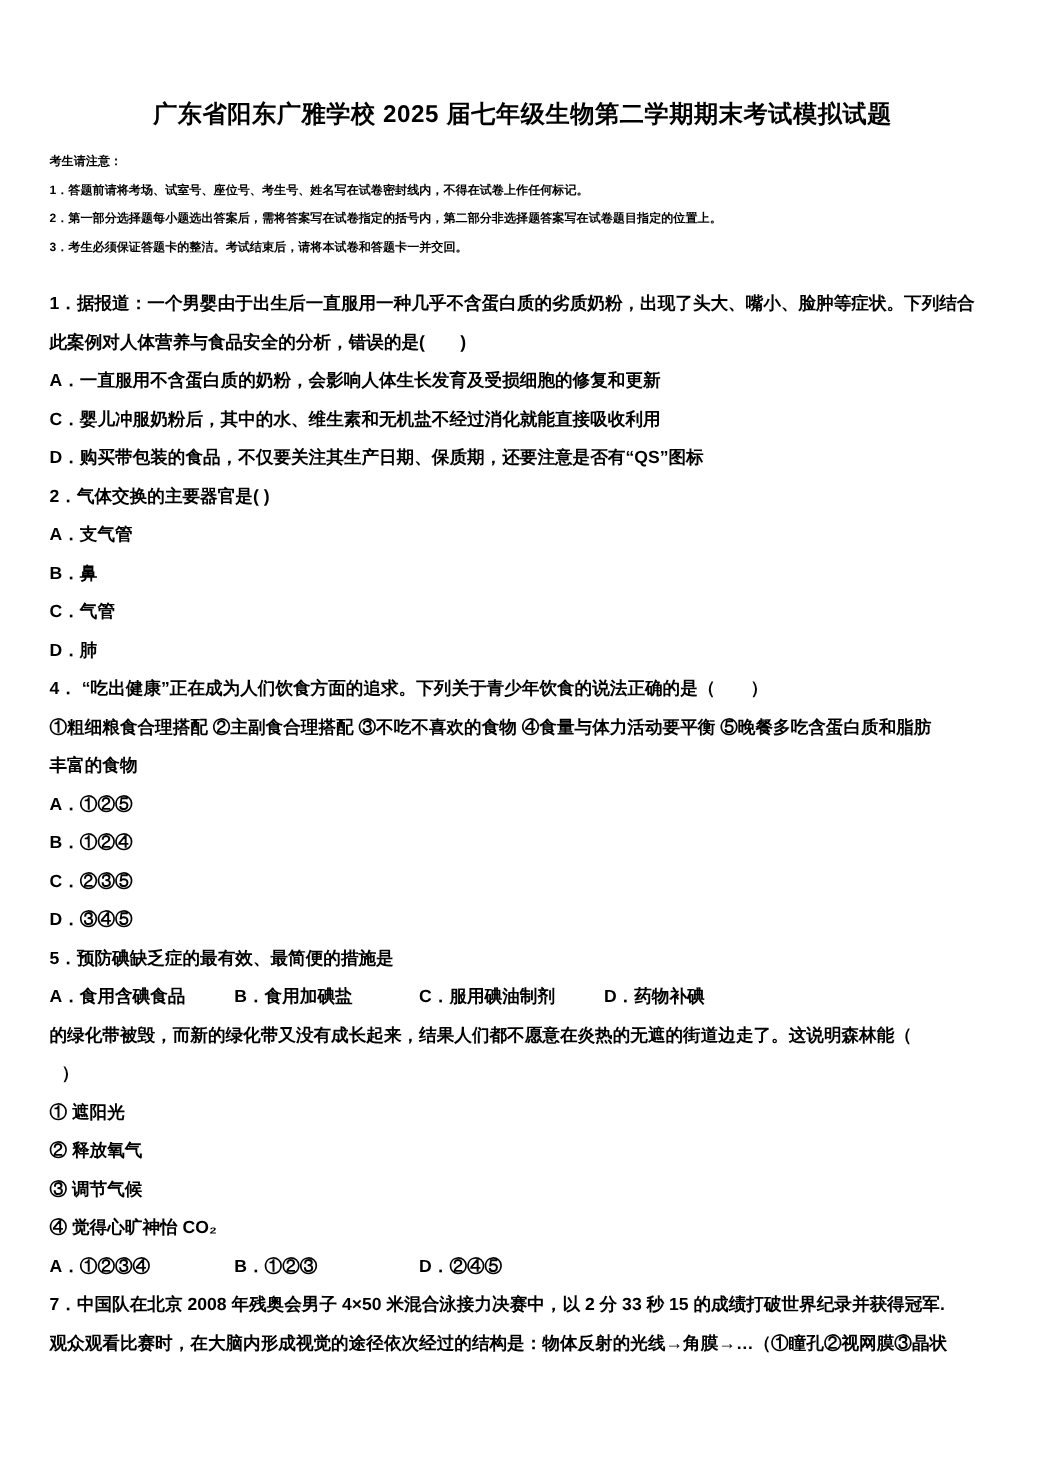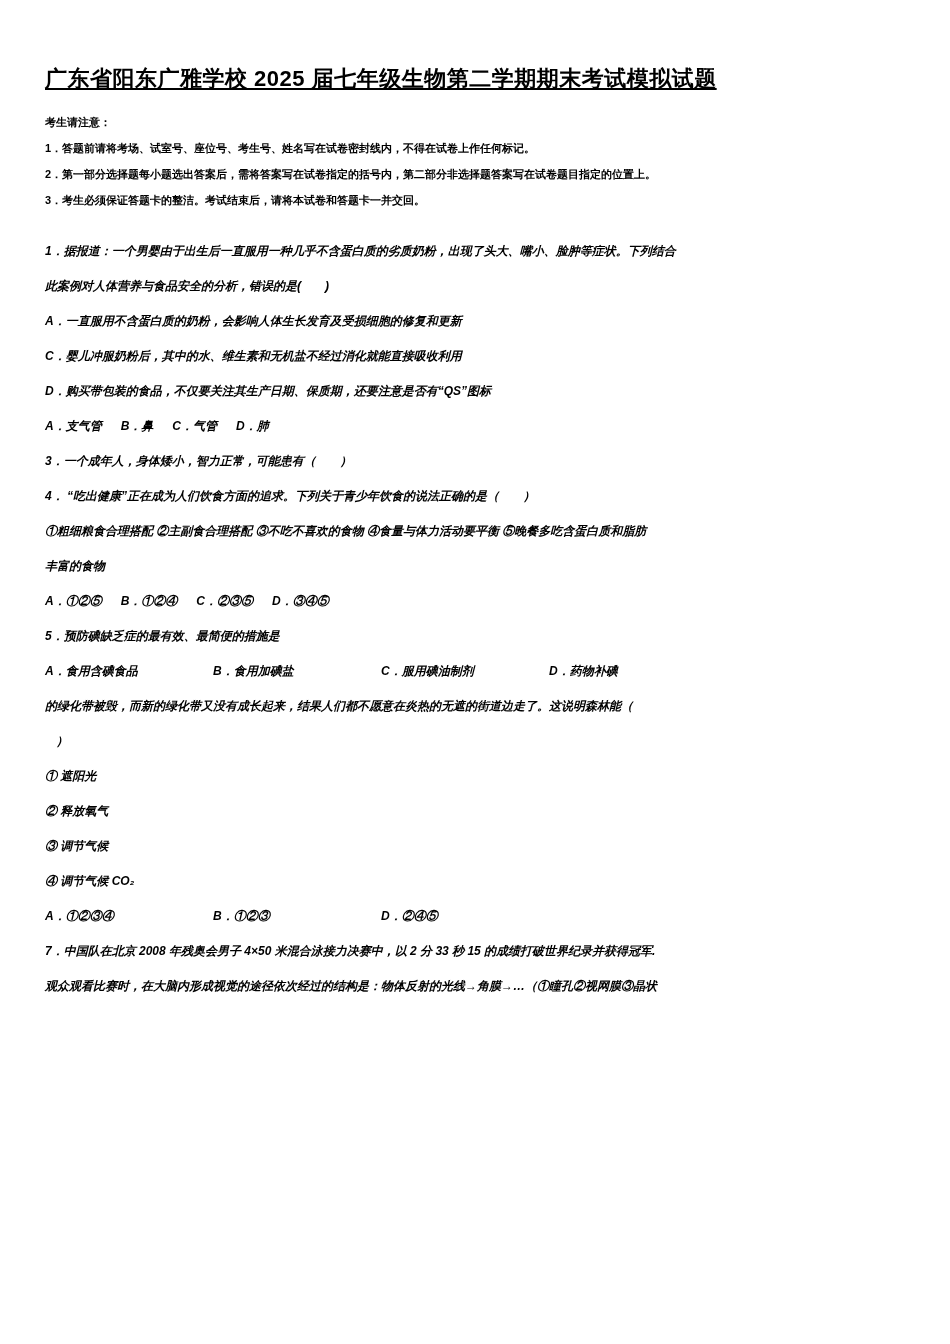--- a/index.html
+++ b/index.html
@@ -12,52 +12,51 @@
   .page {
     width: 950px;
     height: 1344px;
     box-sizing: border-box;
     padding: 0 45px;
     background: #ffffff;
     overflow: hidden;
   }
   .title {
     margin: 0;
-    padding-top: 64px;
+    padding-top: 89px;
+    text-align: center;
     font-size: 22px;
     font-weight: 700;
     letter-spacing: 0.5px;
-    text-decoration: underline;
   }
   .notice {
     margin-top: 15px;
     font-size: 11px;
     font-weight: 700;
     line-height: 26px;
   }
   .notice p {
     margin: 0;
     text-align: justify;
   }
   .questions {
     margin-top: 21px;
-    font-size: 12px;
+    font-size: 16px;
     font-weight: 700;
-    font-style: italic;
   }
   .questions p {
     margin: 0;
     line-height: 35px;
     text-align: justify;
   }
   .optrow {
     display: flex;
     line-height: 35px;
   }
-  .optrow.tight { column-gap: 19px; }
+  .optrow.tight { column-gap: 19px; flex-direction: column; }
   .optrow.grid4 .col { width: 168px; flex: 0 0 auto; }
   .optrow.grid4 .col:last-child { width: auto; }
   .paren-close { padding-left: 11px; }
 </style>
 </head>
 <body>
 
 <div class="page">
 
   <h1 class="title">广东省阳东广雅学校 2025 届七年级生物第二学期期末考试模拟试题</h1>
@@ -73,30 +72,30 @@
 
     <div class="question">
       <p>1．据报道：一个男婴由于出生后一直服用一种几乎不含蛋白质的劣质奶粉，出现了头大、嘴小、脸肿等症状。下列结合</p>
       <p>此案例对人体营养与食品安全的分析，错误的是(　　)</p>
       <p>A．一直服用不含蛋白质的奶粉，会影响人体生长发育及受损细胞的修复和更新</p>
       <p>C．婴儿冲服奶粉后，其中的水、维生素和无机盐不经过消化就能直接吸收利用</p>
       <p>D．购买带包装的食品，不仅要关注其生产日期、保质期，还要注意是否有“QS”图标</p>
     </div>
 
     <div class="question">
+      <p>2．气体交换的主要器官是( )</p>
       <div class="optrow tight">
         <span>A．支气管</span>
         <span>B．鼻</span>
         <span>C．气管</span>
         <span>D．肺</span>
       </div>
     </div>
 
     <div class="question">
-      <p>3．一个成年人，身体矮小，智力正常，可能患有（　　）</p>
     </div>
 
     <div class="question">
       <p>4．  “吃出健康”正在成为人们饮食方面的追求。下列关于青少年饮食的说法正确的是（　　）</p>
       <p>①粗细粮食合理搭配 ②主副食合理搭配 ③不吃不喜欢的食物 ④食量与体力活动要平衡 ⑤晚餐多吃含蛋白质和脂肪</p>
       <p>丰富的食物</p>
       <div class="optrow tight">
         <span>A．①②⑤</span>
         <span>B．①②④</span>
         <span>C．②③⑤</span>
@@ -113,21 +112,21 @@
         <span class="col">D．药物补碘</span>
       </div>
     </div>
 
     <div class="question">
       <p>的绿化带被毁，而新的绿化带又没有成长起来，结果人们都不愿意在炎热的无遮的街道边走了。这说明森林能（</p>
       <p class="paren-close">）</p>
       <p>① 遮阳光</p>
       <p>② 释放氧气</p>
       <p>③ 调节气候</p>
-      <p>④ 调节气候 CO₂</p>
+      <p>④ 觉得心旷神怡 CO₂</p>
       <div class="optrow grid4">
         <span class="col">A．①②③④</span>
         <span class="col">B．①②③</span>
         <span class="col">D．②④⑤</span>
       </div>
     </div>
 
     <div class="question">
       <p>7．中国队在北京 2008 年残奥会男子 4×50 米混合泳接力决赛中，以 2 分 33 秒 15 的成绩打破世界纪录并获得冠军.</p>
       <p>观众观看比赛时，在大脑内形成视觉的途径依次经过的结构是：物体反射的光线→角膜→…（①瞳孔②视网膜③晶状</p>

